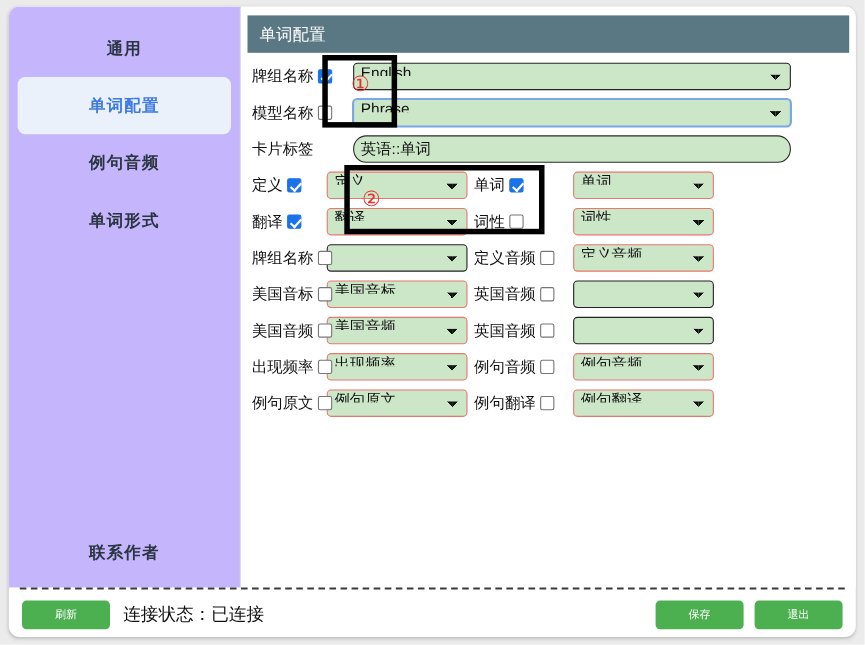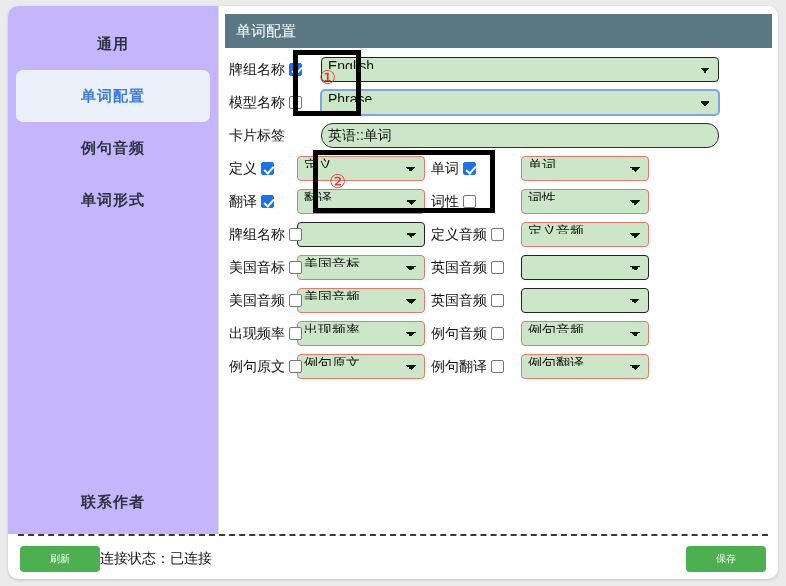--- a/index.html
+++ b/index.html
@@ -212,22 +212,23 @@
     border: none;
     border-radius: 4px;
     height: 26px;
     min-width: 80px;
     font-size: 10px;
     font-family: "Liberation Sans", "DejaVu Sans", sans-serif;
     cursor: pointer;
     padding: 0 10px;
   }
   .status {
-    font-size: 14px;
+    font-size: 16px;
     color: #111;
+    margin-left: 12px;
   }
   .spacer { flex: 1; }
   .btn + .btn { margin-left: 10px; }
 </style>
 </head>
 <body>
 
 <div class="app-shell">
 
   <div class="sidebar">
@@ -409,15 +410,16 @@
 
   <div class="anno" style="left:305px; top:144px; width:182px; height:63px;"></div>
   <div class="anno-num" style="left:321px; top:164px;">②</div>
 
   <div class="bottom-divider"></div>
   <div class="bottombar">
     <button class="btn">刷新</button>
     <span class="status">连接状态：已连接</span>
     <span class="spacer"></span>
     <button class="btn">保存</button>
+    <button class="btn">退出</button>
   </div>
 
 </div>
 
 </body></html>

